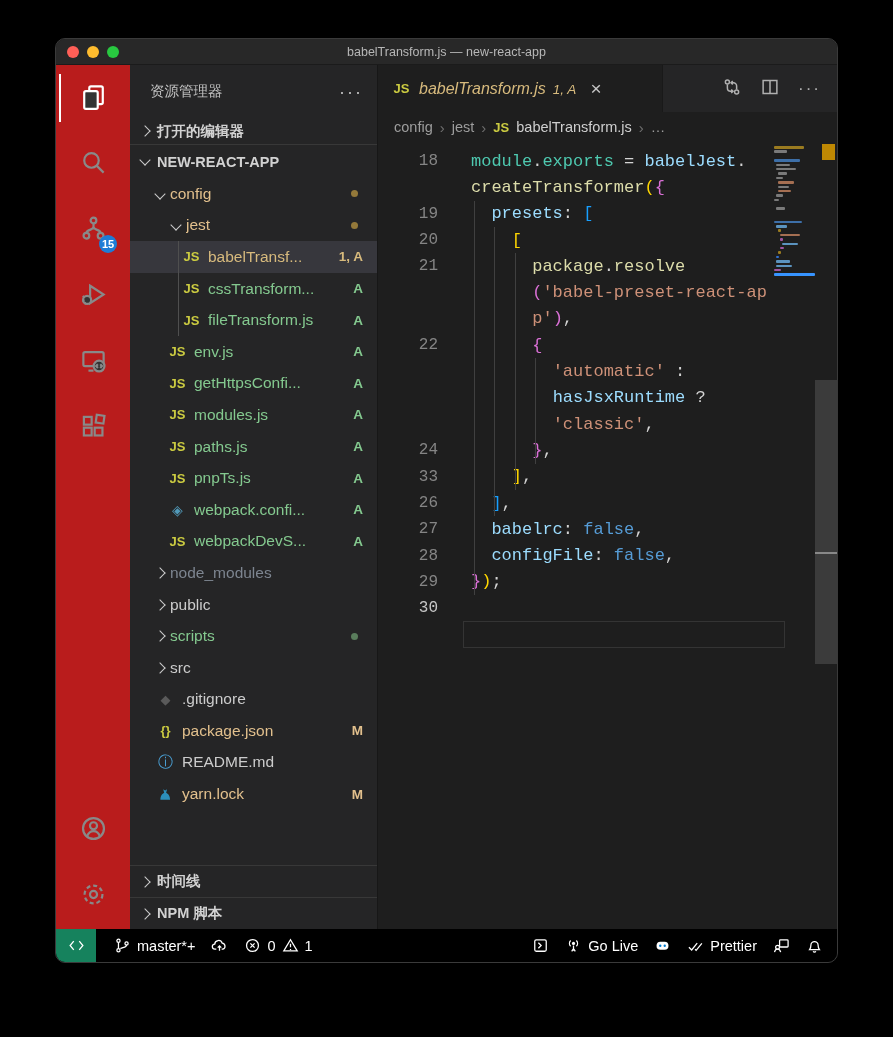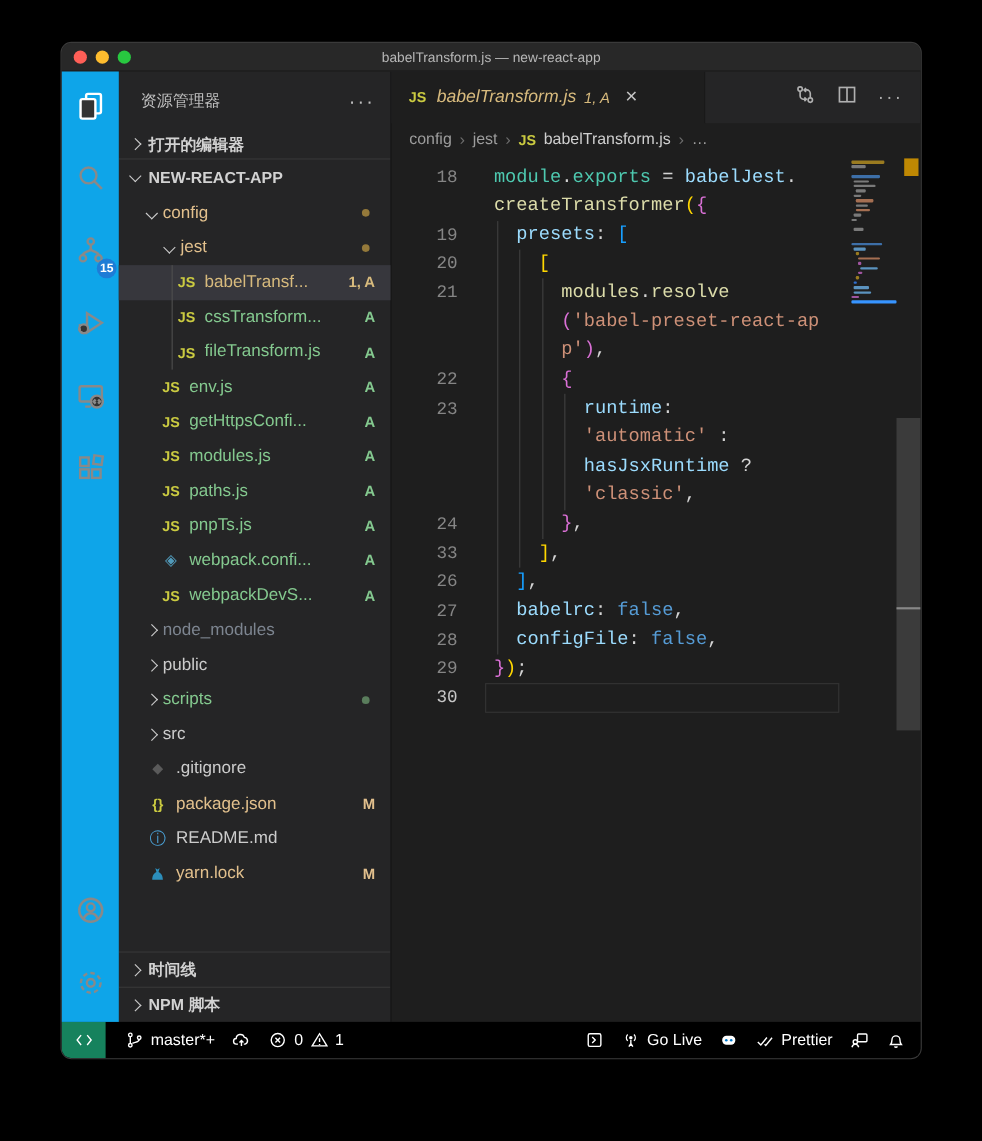--- a/index.html
+++ b/index.html
@@ -6,21 +6,21 @@
   body{width:893px;height:1037px;position:relative;font-family:"Liberation Sans","DejaVu Sans",sans-serif;-webkit-font-smoothing:antialiased;}
   .window{position:absolute;left:55px;top:38px;width:783px;height:925px;background:#1e1e1e;border:1px solid #3a3a3a;border-radius:10px;overflow:hidden;box-sizing:border-box;display:flex;flex-direction:column;box-shadow:0 18px 50px rgba(0,0,0,.8);}
   
   .titlebar{height:25px;background:#282828;border-bottom:1px solid #1b1b1b;display:flex;align-items:center;position:relative;flex:0 0 auto;}
   .lights{display:flex;gap:8px;margin-left:11px;}
   .tl{width:12px;height:12px;border-radius:50%;}
   .tl.red{background:#ff5f57}.tl.yel{background:#febc2e}.tl.grn{background:#28c840}
   .wtitle{position:absolute;left:0;right:0;text-align:center;font-size:12.5px;color:#b7b7b7;pointer-events:none;}
   
   .wbody{flex:1;display:flex;min-height:0;}
-  .activitybar{width:52px;background:#0ea5e9;display:flex;flex-direction:column;align-items:center;flex:0 0 auto;position:relative;}
+  .activitybar{width:74px;background:#b91c1c;display:flex;flex-direction:column;align-items:center;flex:0 0 auto;position:relative;}
   .abitem{width:68px;height:66px;display:flex;align-items:center;justify-content:center;position:relative;color:#898989;}
   .abitem svg{width:27px;height:27px;stroke:#898989;fill:none;stroke-width:1.3;}
   .abitem.active svg{stroke:#ffffff;}
   .abitem.active:before{content:"";position:absolute;left:0;top:9px;bottom:9px;width:2px;background:#fff;}
   .abspacer{flex:1;}
   .abbadge{position:absolute;right:10px;bottom:10px;background:#1e7cd6;color:#fff;font-size:11px;font-weight:bold;border-radius:9px;min-width:18px;height:18px;line-height:18px;text-align:center;padding:0 2px;box-sizing:border-box;}
   
   .sidebar{width:247px;background:#252526;flex:0 0 auto;display:flex;flex-direction:column;color:#cccccc;min-height:0;}
   .pane-header{height:53px;display:flex;align-items:center;padding:0 14px 0 20px;font-size:14.5px;color:#c0c0c0;flex:0 0 auto;}
   .pane-header .more{margin-left:auto;color:#c0c0c0;font-size:18px;letter-spacing:2px;line-height:10px;}
@@ -337,37 +337,33 @@
             <div class="crow">
               <div class="gut">19</div>
               <div class="ct"><span class="tk-p">  </span><span class="tk-v">presets</span><span class="tk-p">: </span><span class="tk-b3">[</span></div>
             </div>
             <div class="crow">
               <div class="gut">20</div>
               <div class="ct"><span class="tk-p">    </span><span class="tk-b1">[</span></div>
             </div>
             <div class="crow">
               <div class="gut">21</div>
-              <div class="ct"><span class="tk-p">      </span><span class="tk-f">modules</span><span class="tk-p">.</span><span class="tk-f">resolve</span></div>
+              <div class="ct"><span class="tk-p">      </span><span class="tk-f">package</span><span class="tk-p">.</span><span class="tk-f">resolve</span></div>
             </div>
             <div class="crow">
               <div class="gut"></div>
               <div class="ct"><span class="tk-p">      </span><span class="tk-b2">(</span><span class="tk-s">'babel-preset-react-ap</span></div>
             </div>
             <div class="crow">
               <div class="gut"></div>
               <div class="ct"><span class="tk-p">      </span><span class="tk-s">p'</span><span class="tk-b2">)</span><span class="tk-p">,</span></div>
             </div>
             <div class="crow">
               <div class="gut">22</div>
               <div class="ct"><span class="tk-p">      </span><span class="tk-b2">{</span></div>
-            </div>
-            <div class="crow">
-              <div class="gut">23</div>
-              <div class="ct"><span class="tk-p">        </span><span class="tk-v">runtime</span><span class="tk-p">:</span></div>
             </div>
             <div class="crow">
               <div class="gut"></div>
               <div class="ct"><span class="tk-p">        </span><span class="tk-s">'automatic'</span><span class="tk-p"> :</span></div>
             </div>
             <div class="crow">
               <div class="gut"></div>
               <div class="ct"><span class="tk-p">        </span><span class="tk-v">hasJsxRuntime</span><span class="tk-p"> ?</span></div>
             </div>
             <div class="crow">

